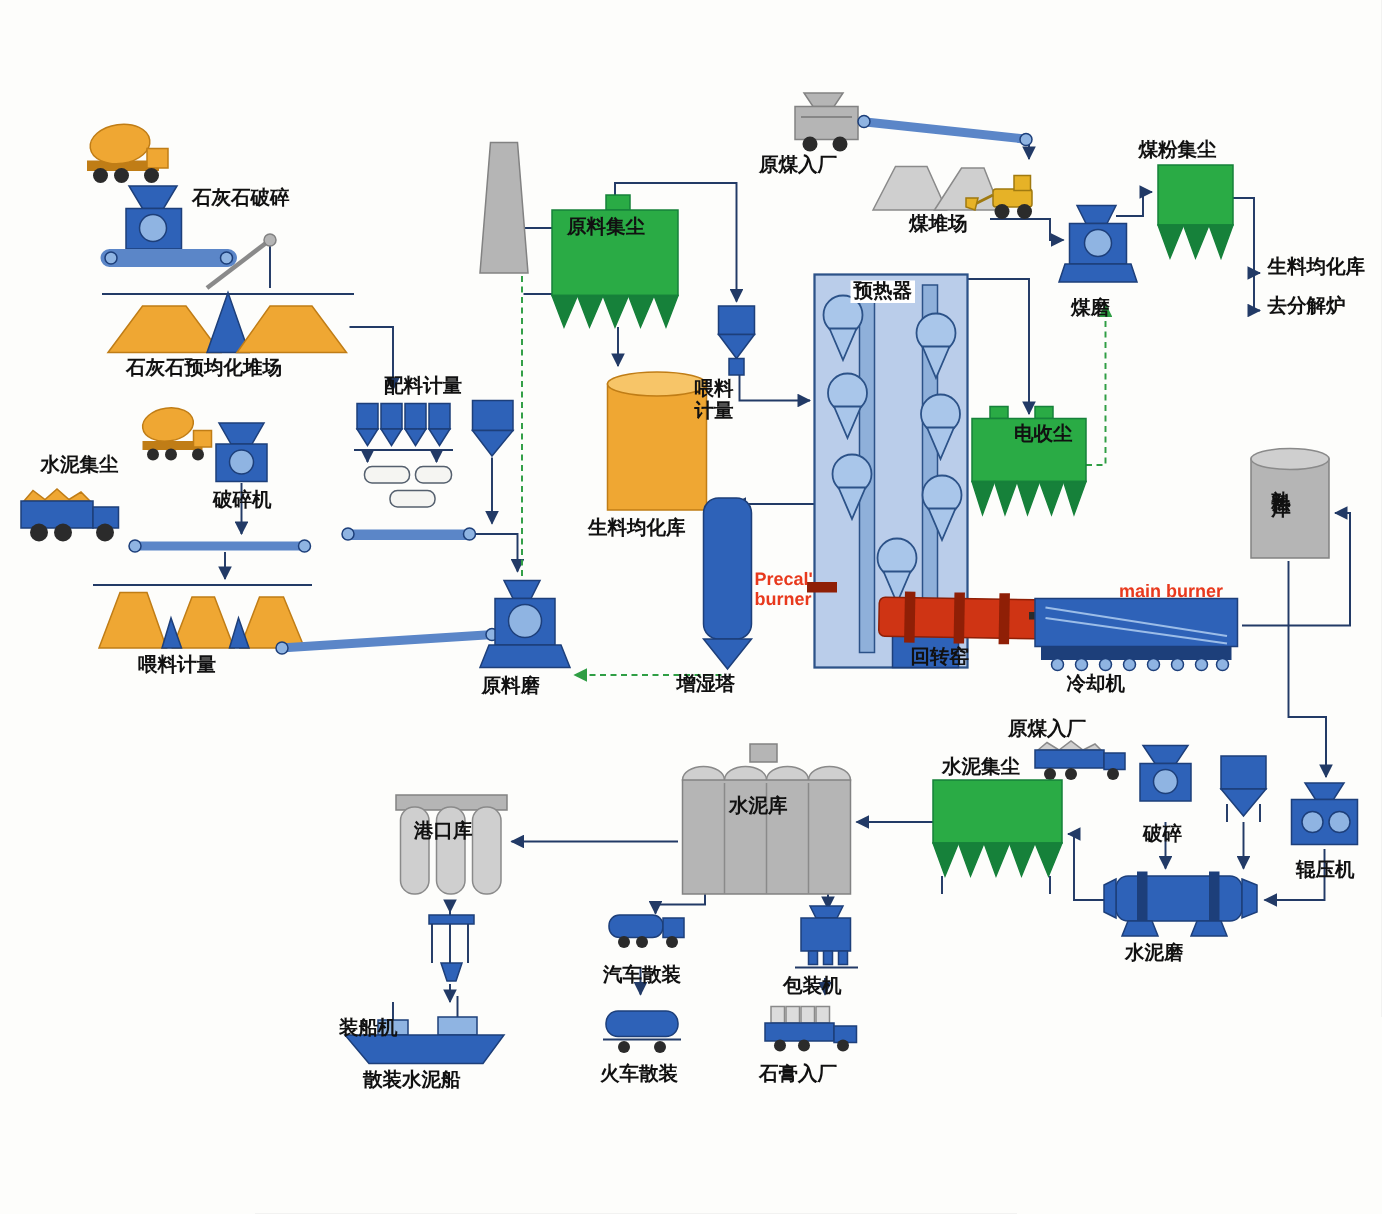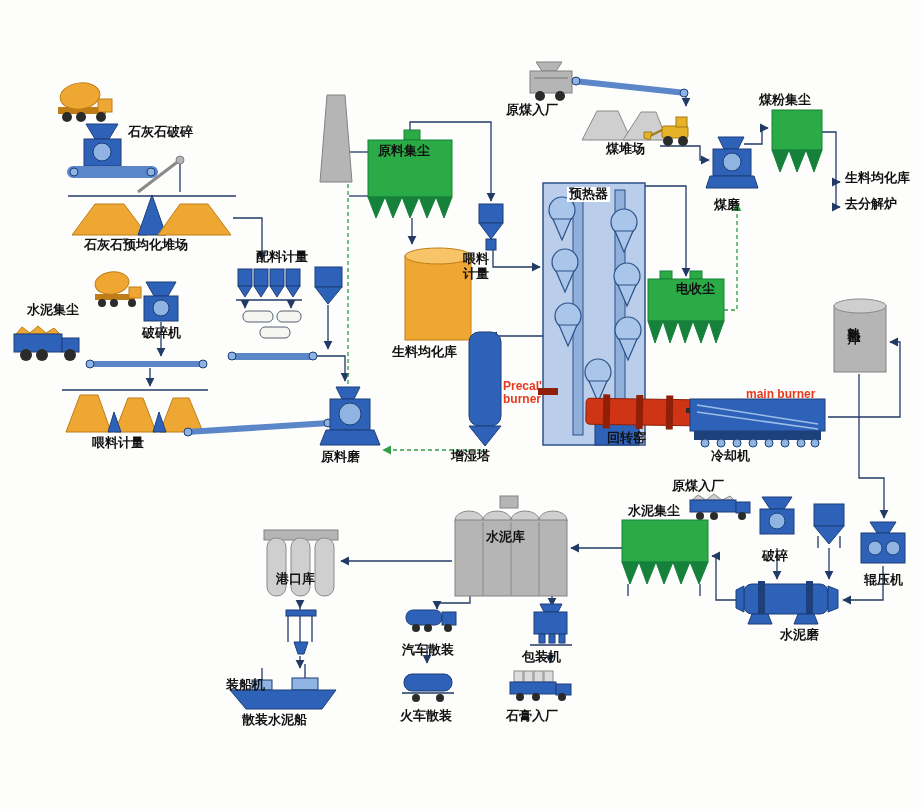--- a/index.html
+++ b/index.html
@@ -443,27 +443,27 @@
 <span class="lbl redt" style="left:746px;top:388px;width:90px">main burner</span>
 <span class="lbl" style="left:711px;top:449px">冷却机</span>
 <span class="lbl" style="left:676px;top:282px">电收尘</span>
 <span class="lbl vert" style="left:846px;top:316px">熟料库</span>
 <span class="lbl" style="left:506px;top:103px">原煤入厂</span>
 <span class="lbl" style="left:606px;top:142px">煤堆场</span>
 <span class="lbl" style="left:714px;top:198px">煤磨</span>
 <span class="lbl" style="left:759px;top:93px">煤粉集尘</span>
 <span class="lbl" style="left:845px;top:171px">生料均化库</span>
 <span class="lbl" style="left:845px;top:197px">去分解炉</span>
-<span class="lbl" style="left:276px;top:572px">港口库</span>
+<span class="lbl" style="left:276px;top:547px">港口库</span>
 <span class="lbl" style="left:226px;top:678px">装船机</span>
 <span class="lbl" style="left:242px;top:713px">散装水泥船</span>
 <span class="lbl" style="left:486px;top:530px">水泥库</span>
 <span class="lbl" style="left:402px;top:643px">汽车散装</span>
 <span class="lbl" style="left:400px;top:709px">火车散装</span>
 <span class="lbl" style="left:522px;top:650px">包装机</span>
 <span class="lbl" style="left:506px;top:709px">石膏入厂</span>
 <span class="lbl" style="left:628px;top:504px">水泥集尘</span>
 <span class="lbl" style="left:672px;top:479px">原煤入厂</span>
 <span class="lbl" style="left:762px;top:549px">破碎</span>
 <span class="lbl" style="left:864px;top:573px">辊压机</span>
-<span class="lbl" style="left:780px;top:628px">水泥磨</span>
+<span class="lbl" style="left:750px;top:628px">水泥磨</span>
 
 </div>
 
 </body></html>

